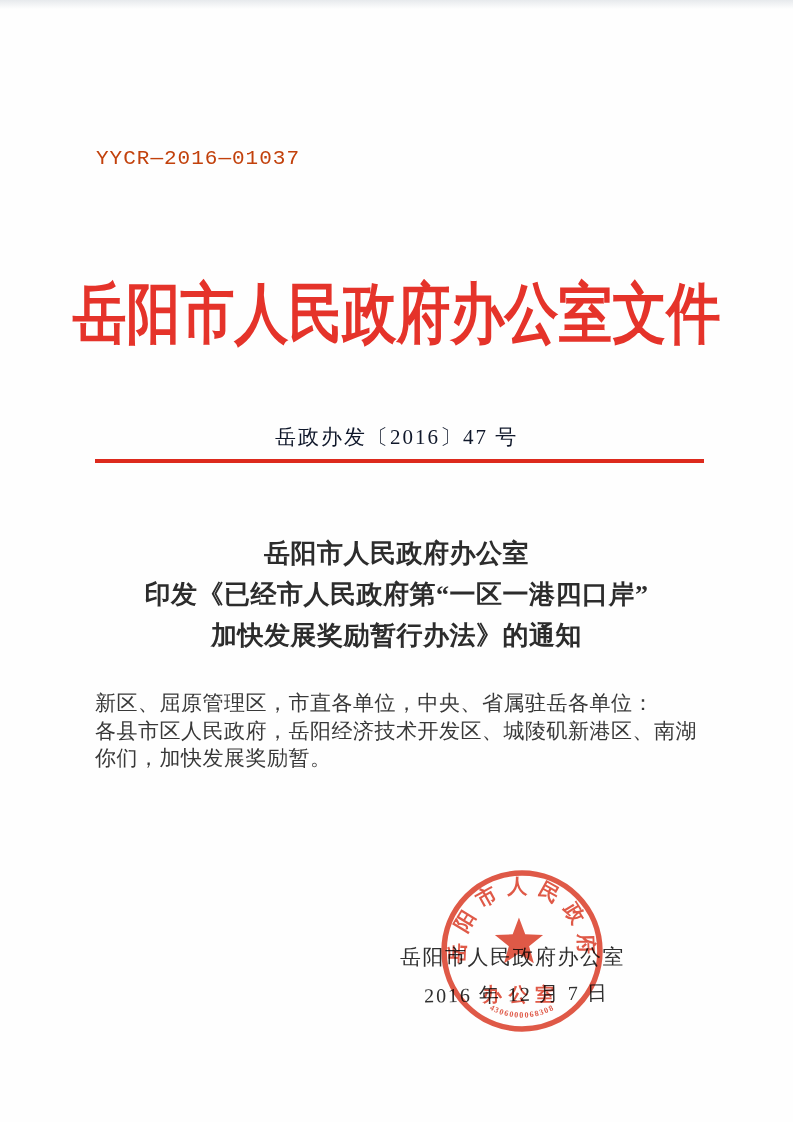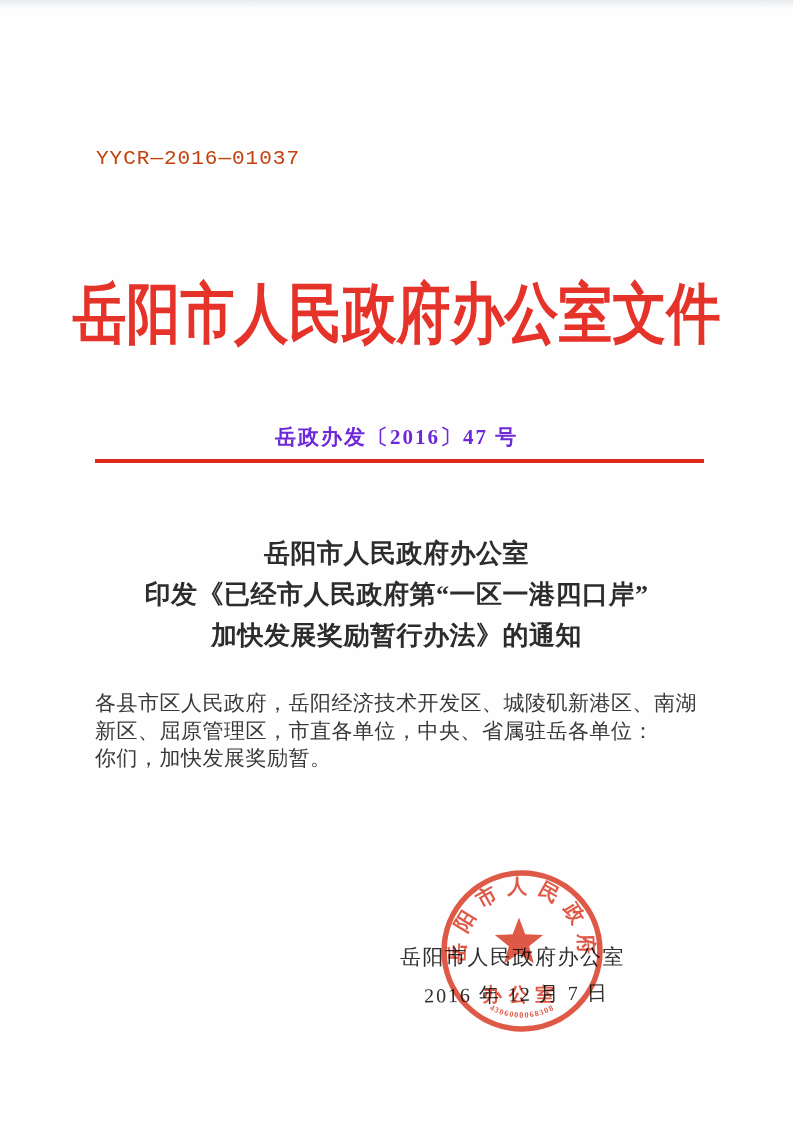--- a/index.html
+++ b/index.html
@@ -51,23 +51,22 @@
     white-space: nowrap;
   }
   .doc-number {
     position: absolute;
     top: 423px;
     left: 0;
     width: 100%;
     text-align: center;
     font-size: 21px;
     letter-spacing: 2px;
-    color: #6d28d9;
+    color: #0f172a;
     white-space: nowrap;
-    font-weight: bold;
   }
   .red-rule {
     position: absolute;
     top: 459px;
     left: 95px;
     width: 609px;
     height: 4px;
     background: var(--rule-red, #dd2a1d);
   }
   .doc-title {
@@ -138,22 +137,22 @@
 
   <div class="red-rule"></div>
 
   <div class="doc-title">
     <div class="title-line">岳阳市人民政府办公室</div>
     <div class="title-line">印发《已经市人民政府第“一区一港四口岸”</div>
     <div class="title-line">加快发展奖励暂行办法》的通知</div>
   </div>
 
   <div class="body-block">
+    <div class="body-line">新区、屈原管理区，市直各单位，中央、省属驻岳各单位：</div>
     <div class="body-line">各县市区人民政府，岳阳经济技术开发区、城陵矶新港区、南湖</div>
-    <div class="body-line">新区、屈原管理区，市直各单位，中央、省属驻岳各单位：</div>
     <div class="body-line">你们，加快发展奖励暂。</div>
   </div>
 
   <div class="signature">岳阳市人民政府办公室</div>
 
   <div class="doc-date">2016 年 12 月 7 日</div>
 
   <svg class="seal" viewBox="0 0 164 164" xmlns="http://www.w3.org/2000/svg">
     <defs>
       <path id="sealTopArc" d="M 27.5,98.7 A 57,57 0 1 1 136.5,98.7" fill="none"></path>

